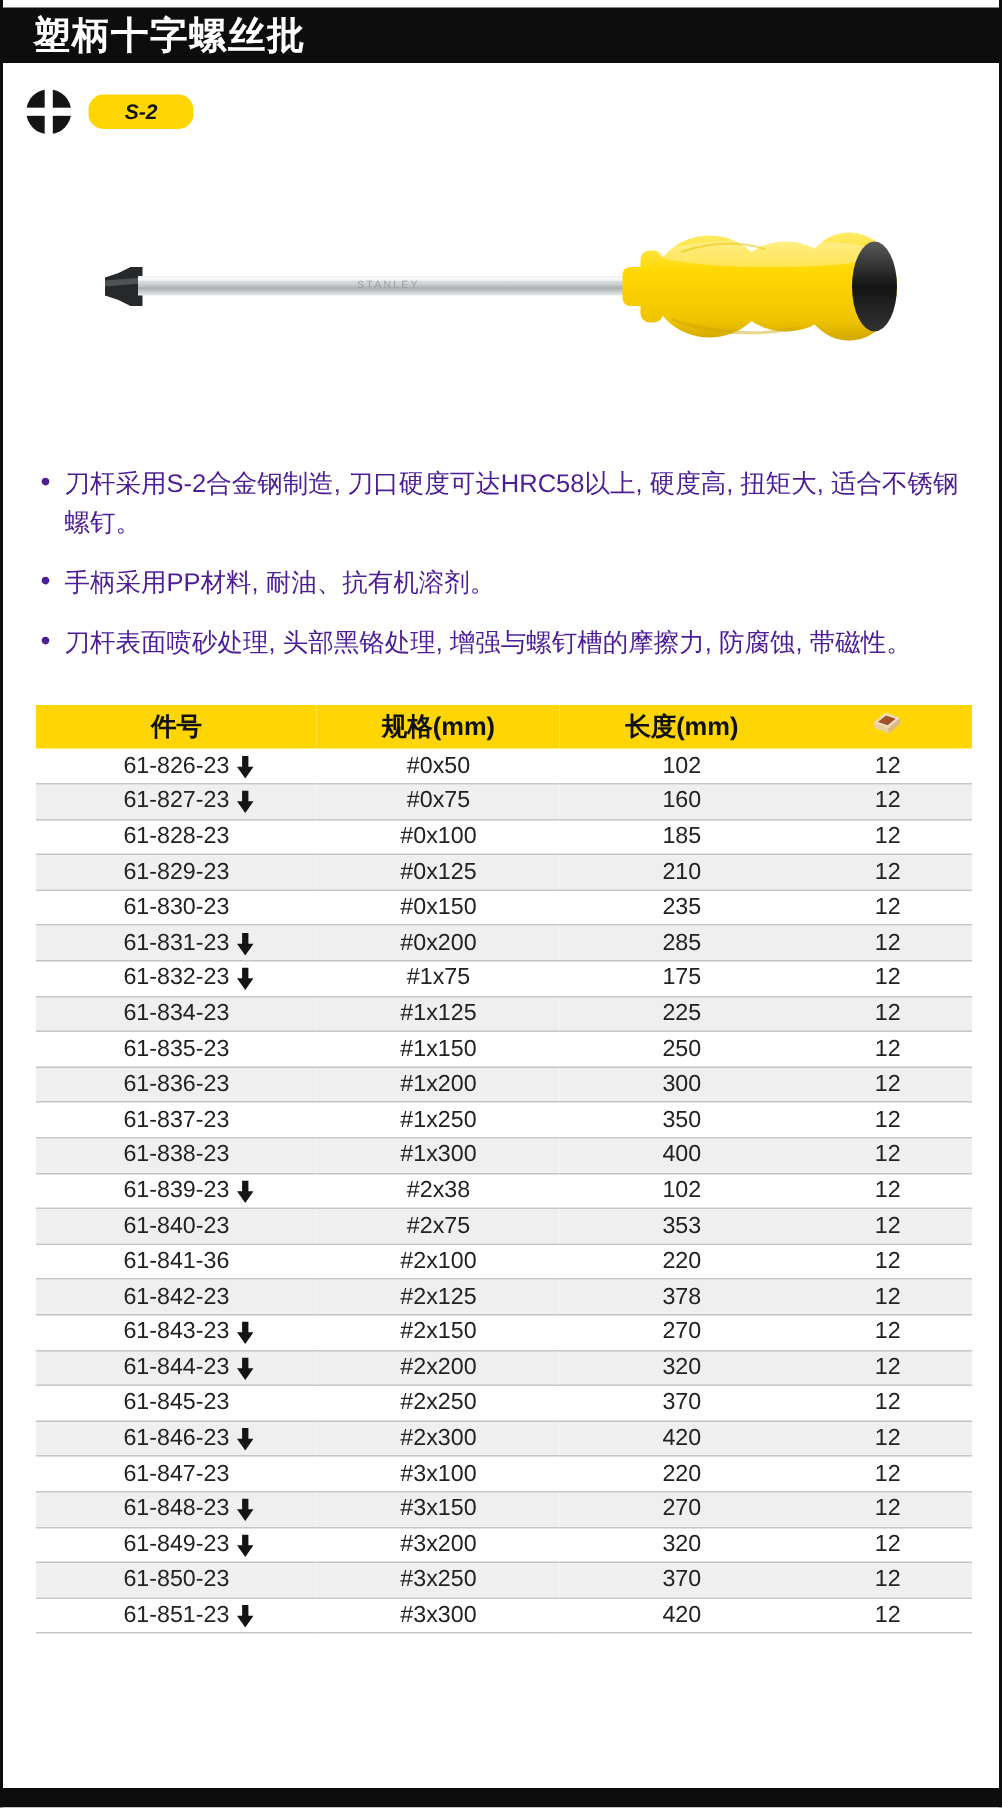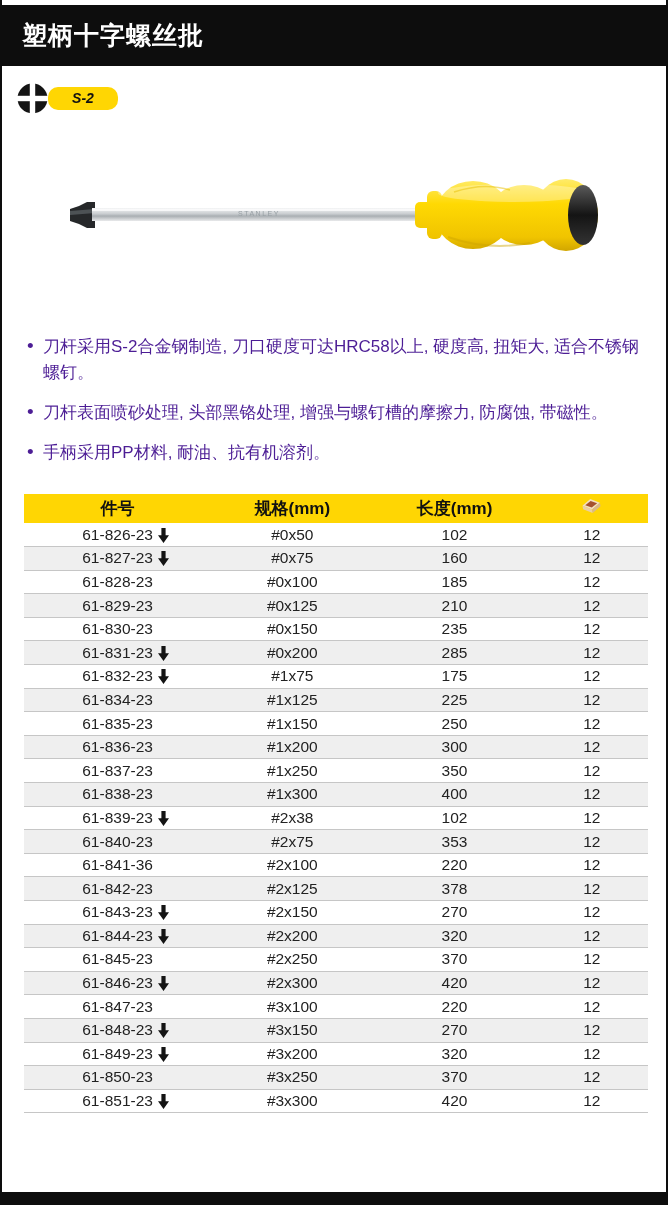--- a/index.html
+++ b/index.html
@@ -7,28 +7,28 @@
   body {
     width:668px; height:1205px; background:#ffffff; overflow:hidden;
     font-family:"Liberation Sans", sans-serif; color:#161616;
   }
   .page {
     width:668px; height:1205px; padding-top:5px;
     border-left:2px solid #0d0d0d; border-right:2px solid #0d0d0d;
     display:flex; flex-direction:column; background:#fff;
   }
   .title-bar {
-    height:61px; background:#0d0d0d; margin:0 -2px; flex:0 0 auto;
+    height:37px; background:#0d0d0d; margin:0 -2px; flex:0 0 auto;
     display:flex; align-items:center; padding:0 22px;
   }
   .title-bar h1 {
     margin:0; color:#ffffff; font-size:25px; font-weight:bold; letter-spacing:1px;
   }
   .content { flex:1 1 auto; position:relative; }
-  .drive-row { display:flex; align-items:center; margin:16px 0 0 15px; height:32px; }
+  .drive-row { display:flex; align-items:center; gap:11px; margin:16px 0 0 15px; height:32px; }
   .phillips-icon { width:31px; height:31px; display:inline-flex; }
   .s2-badge {
     background:#FFD603; border-radius:10px; width:70px; height:23px;
     display:flex; align-items:center; justify-content:center;
     font-weight:bold; font-style:italic; font-size:14px; color:#111;
   }
   .product-image { margin:44px 0 0 64px; width:540px; height:114px; }
   .features { list-style:none; margin:62px 0 0 0; padding:0 26px 0 24px; }
   .features li {
     position:relative; padding-left:17px; font-size:17px; line-height:26px;
@@ -118,22 +118,22 @@
         </g>
         <ellipse cx="448" cy="35" rx="76" ry="9" fill="#ffffff" opacity="0.3"></ellipse>
         <path d="M382 79 q40 14 82 6" stroke="#cda300" stroke-width="2" fill="none" opacity="0.45"></path>
         <path d="M388 34 q30 -10 56 -2" stroke="#e8bf00" stroke-width="1.5" fill="none" opacity="0.5"></path>
         <ellipse cx="517" cy="57" rx="15" ry="30" fill="url(#capG)"></ellipse>
       </svg>
     </div>
 
     <ul class="features">
       <li>刀杆采用S-2合金钢制造, 刀口硬度可达HRC58以上, 硬度高, 扭矩大, 适合不锈钢螺钉。</li>
+      <li>手柄采用PP材料, 耐油、抗有机溶剂。</li>
       <li>刀杆表面喷砂处理, 头部黑铬处理, 增强与螺钉槽的摩擦力, 防腐蚀, 带磁性。</li>
-      <li>手柄采用PP材料, 耐油、抗有机溶剂。</li>
     </ul>
 
     <table class="spec-table">
       <colgroup>
         <col style="width:30%">
           <col style="width:26%">
           <col style="width:26%">
           <col style="width:18%">
       </colgroup>
       <thead>

